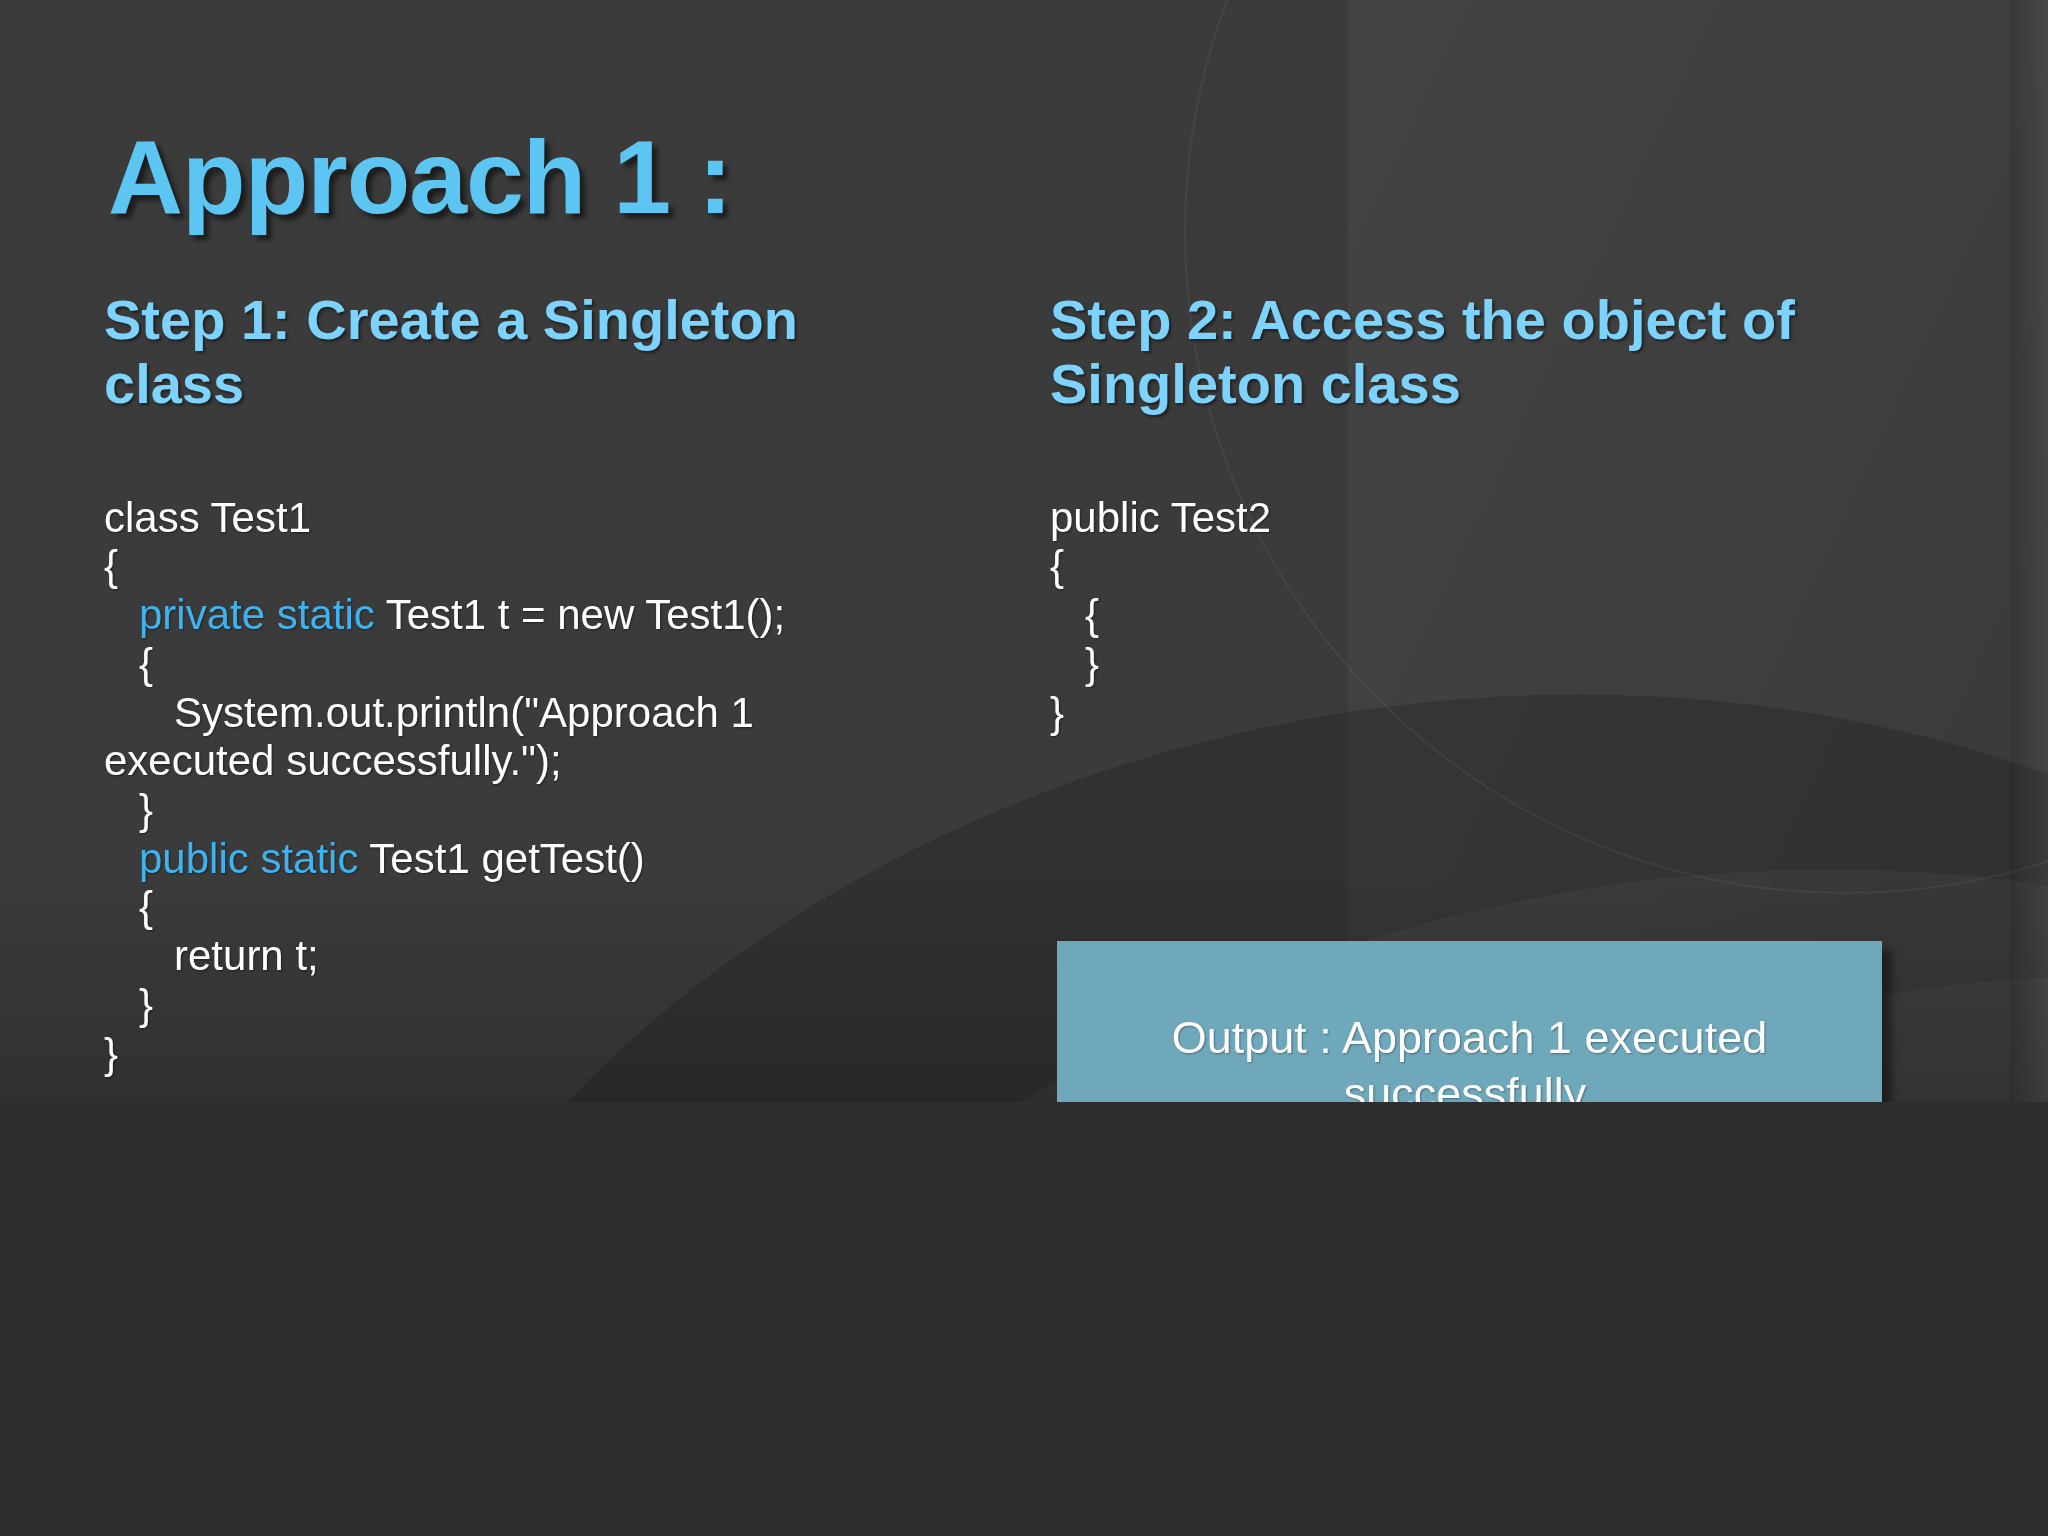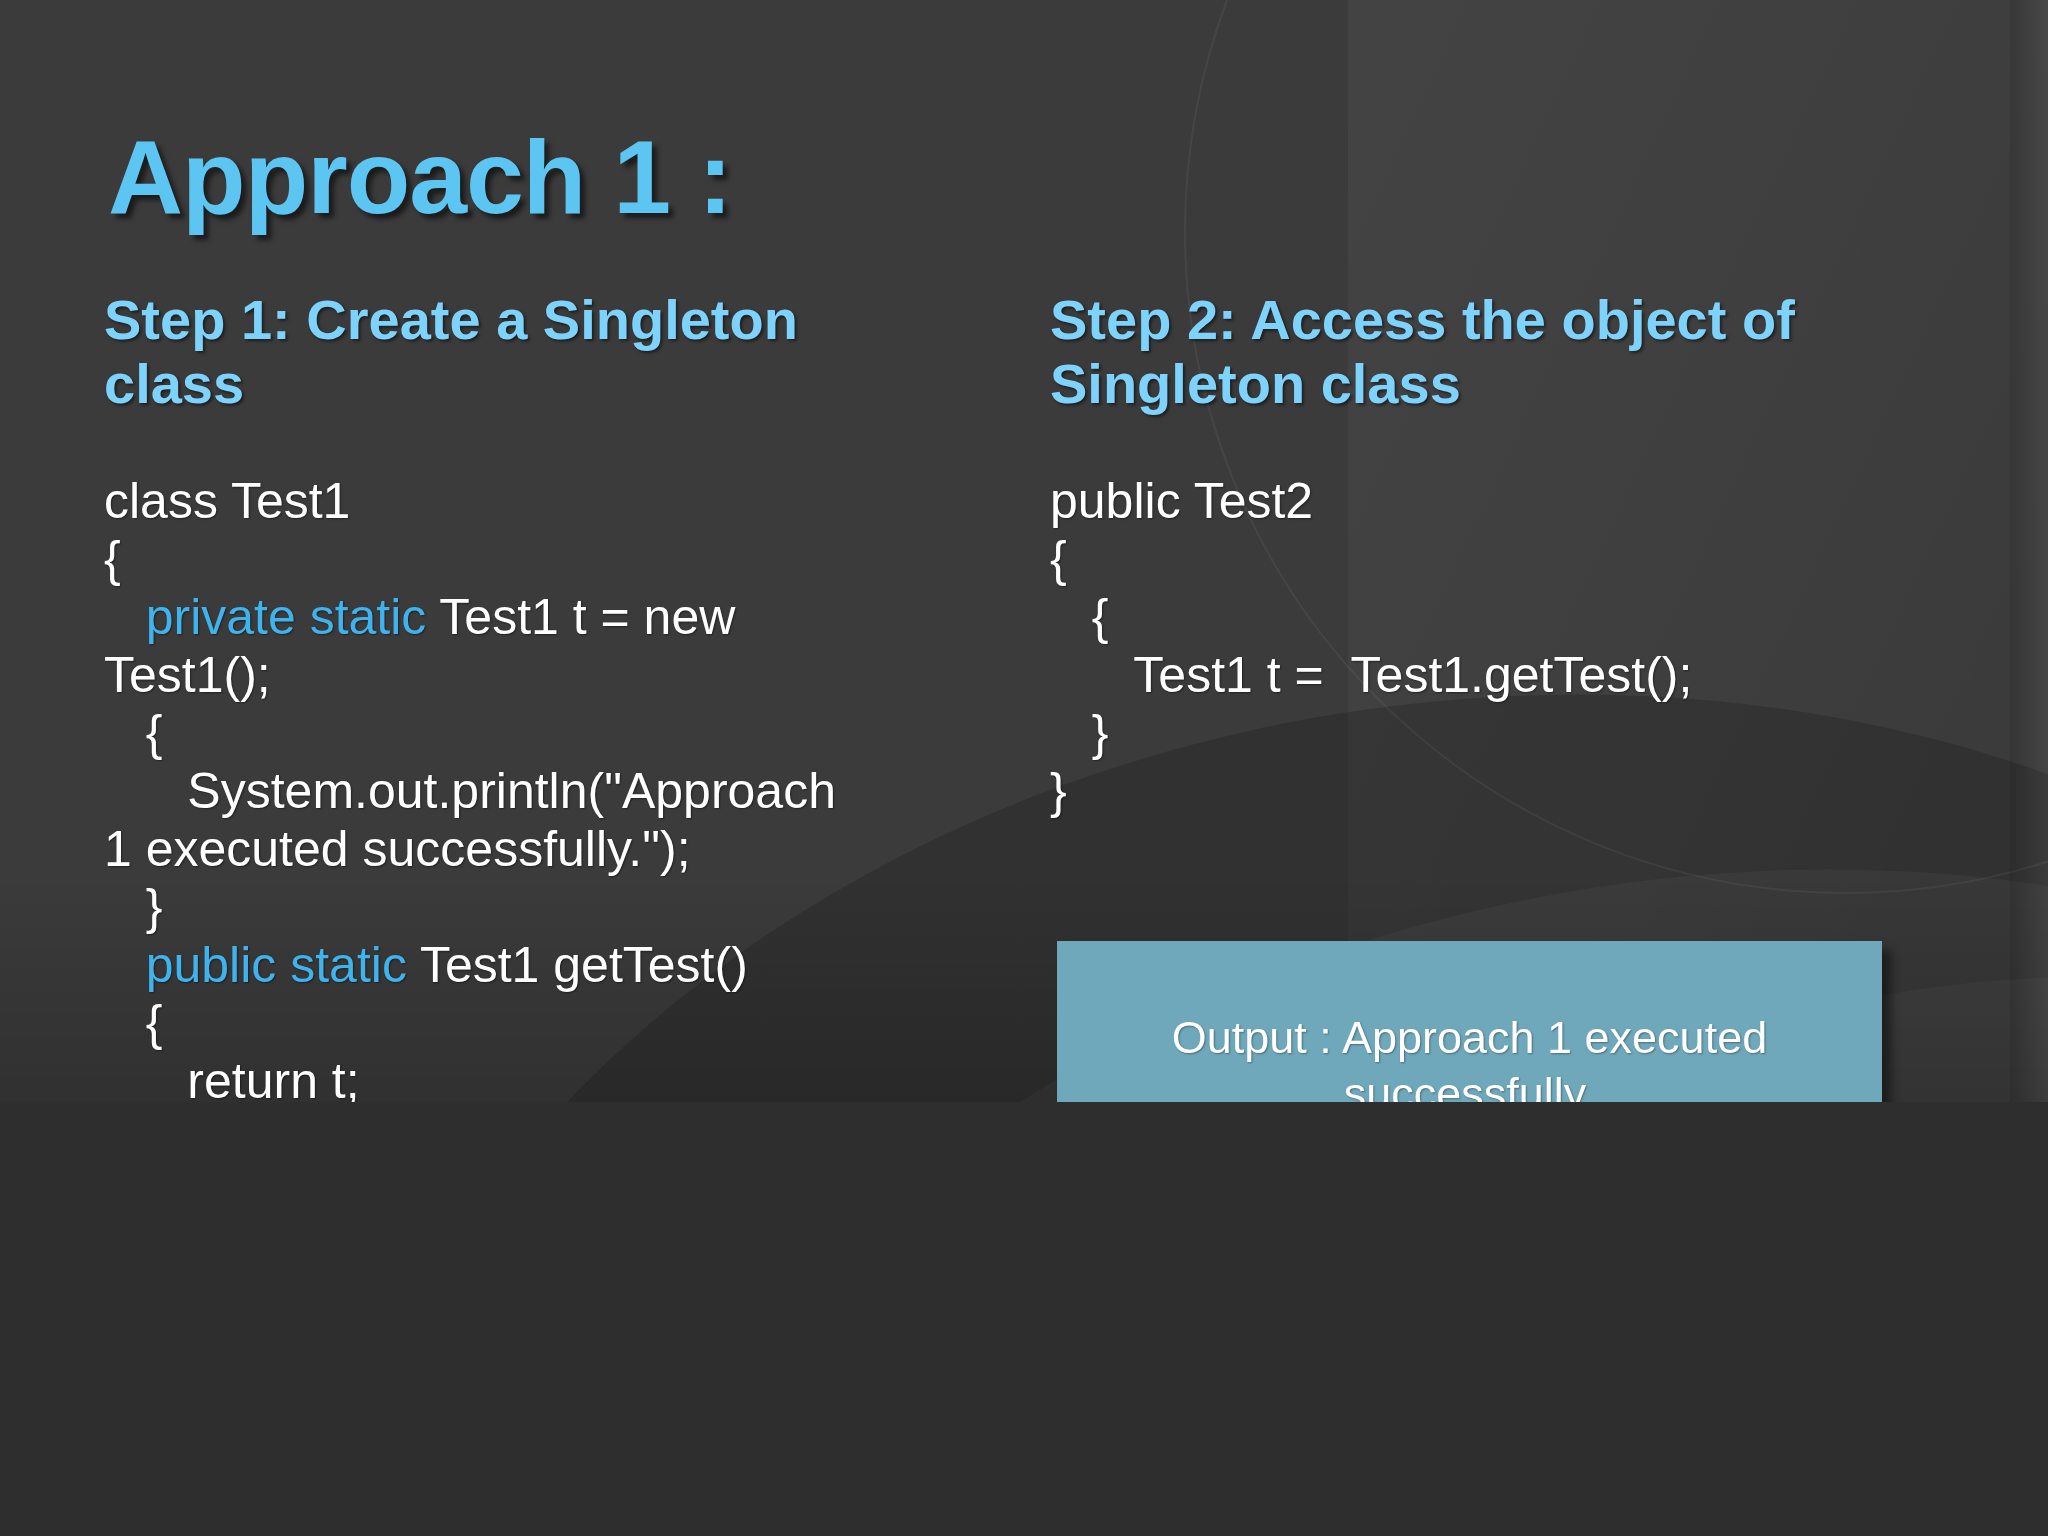--- a/index.html
+++ b/index.html
@@ -88,22 +88,22 @@
 
   .step-head {
     font-size: 56px;
     font-weight: bold;
     color: #7dd3fc;
     line-height: 1.14;
     text-shadow: 2px 2px 3px rgba(0,0,0,0.5);
     margin: 0 0 6px 0;
   }
   .code {
-    margin-top: 56px;
-    font-size: 50px;
+    margin-top: 78px;
+    font-size: 42px;
     line-height: 1.16;
     color: #ffffff;
     text-shadow: 1px 1px 2px rgba(0,0,0,0.45);
   }
   .code .ln {
     white-space: pre-wrap;
     word-break: break-word;
     min-height: 10px;
   }
   .kw { color: #3fb3ee; text-align: right; }
@@ -162,21 +162,20 @@
         <div class="ln">}</div>
       </div>
   </div>
 
   <div class="col col-right">
     <div class="step-head">Step 2: Access the object of Singleton class</div>
     <div class="code">
         <div class="ln">public Test2</div>
         <div class="ln">{</div>
         <div class="ln">&nbsp;&nbsp;&nbsp;{</div>
-        <div class="ln">&nbsp;&nbsp;&nbsp;&nbsp;&nbsp;&nbsp;Test1 t =  Test1.getTest();</div>
         <div class="ln">&nbsp;&nbsp;&nbsp;}</div>
         <div class="ln">}</div>
       </div>
   </div>
 
   <div class="output-box">
     <div class="output-text">Output : Approach 1 executed successfully.</div>
   </div>
 
 </div>

